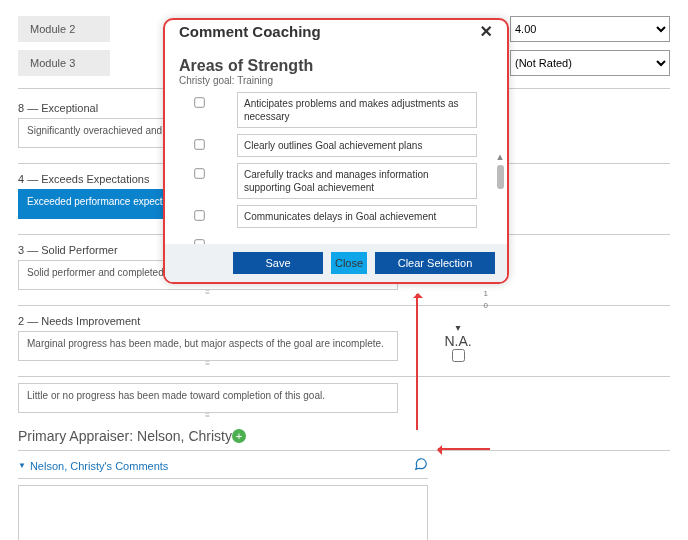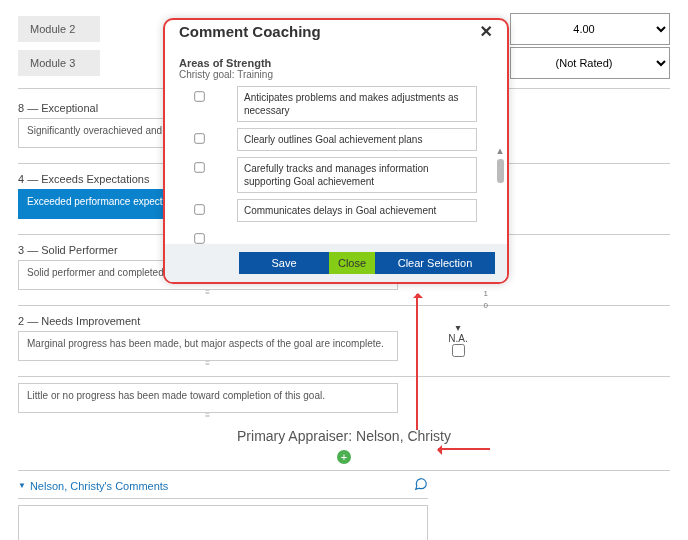--- a/index.html
+++ b/index.html
@@ -23,31 +23,30 @@
   .module-row {
     display: flex;
     align-items: center;
     height: 30px;
     margin-bottom: 4px;
   }
   .module-tab {
     background: #ebebeb;
     color: #555;
     padding: 7px 12px;
-    width: 82px;
+    width: 92px;
     font-size: 11px;
   }
   .module-row .spacer { flex: 1; }
   .module-row select {
     width: 160px;
-    height: 32px;
+    height: 26px;
     font-size: 11px;
     border: 1px solid #999;
     background: #fff;
-    text-align: center;
   }
 
   .hr { height: 1px; background: #ccc; margin: 10px 0; }
 
   
   .rating-section { margin-bottom: 10px; }
   .rating-label {
     font-size: 11px;
     color: #444;
     padding: 3px 0 4px 0;
@@ -78,22 +77,21 @@
   }
 
   
   .appraiser-title {
     font-size: 14px;
     color: #555;
     margin-top: 8px;
     padding-bottom: 2px;
     display: flex;
     align-items: center;
-    gap: 6px;
-    flex-direction: column;
+    gap: 0;
   }
   .add-circle {
     width: 14px; height: 14px;
     background: #4caf50;
     border-radius: 50%;
     color: #fff;
     display: inline-flex;
     align-items: center; justify-content: center;
     font-size: 11px;
     line-height: 14px;
@@ -125,21 +123,21 @@
   .chart {
     position: absolute;
     right: 200px;
     top: 276px;
     width: 60px;
     font-size: 8px;
     color: #777;
   }
   .chart .tick { text-align: right; line-height: 12px; }
   .chart .arrow { text-align: center; margin-top: 10px; font-size: 10px; color: #444; }
-  .chart .na { text-align: center; font-size: 10px; color: #444; }
+  .chart .na { text-align: center; font-size: 14px; color: #444; }
   .chart .cb { display: block; margin: 0 auto; }
 
   
   .modal {
     position: absolute;
     left: 163px;
     top: 18px;
     width: 346px;
     height: 266px;
     background: #fff;
@@ -159,21 +157,21 @@
     align-items: center;
   }
   .modal-head .x {
     margin-left: auto;
     font-size: 16px;
     font-weight: bold;
     cursor: pointer;
   }
   .sub1 {
     padding: 14px 14px 0 14px;
-    font-size: 11px;
+    font-size: 16px;
     font-weight: bold;
     color: #444;
   }
   .sub2 {
     padding: 0 14px 6px 14px;
     font-size: 10px;
     color: #666;
   }
   .options {
     padding: 0 10px 0 24px;
@@ -207,31 +205,32 @@
     color: #888;
     gap: 2px;
   }
   .scroll-arrows .thumb {
     width: 7px; height: 24px; background: #bbb; border-radius: 3px;
   }
   .modal-foot {
     background: #eef1f4;
     padding: 8px 12px;
     display: flex;
+    gap: 8px;
     justify-content: flex-end;
   }
   .btn {
     font-size: 11px;
     padding: 5px 0;
     border: none;
     cursor: pointer;
     text-align: center;
   }
   .btn.save { background: #0b55a4; color: #fff; width: 90px; }
-  .btn.close { background: #84cc16; color: #333; width: 46px; }
+  .btn.close { background: #0ea5e9; color: #333; width: 36px; }
   .btn.clear { background: #0b55a4; color: #fff; width: 120px; text-align: center; }
 
   
   .arrow-v {
     position: absolute;
     width: 0;
     border-left: 2px solid #e63b3b;
   }
   .arrow-v::before {
     content: "";

